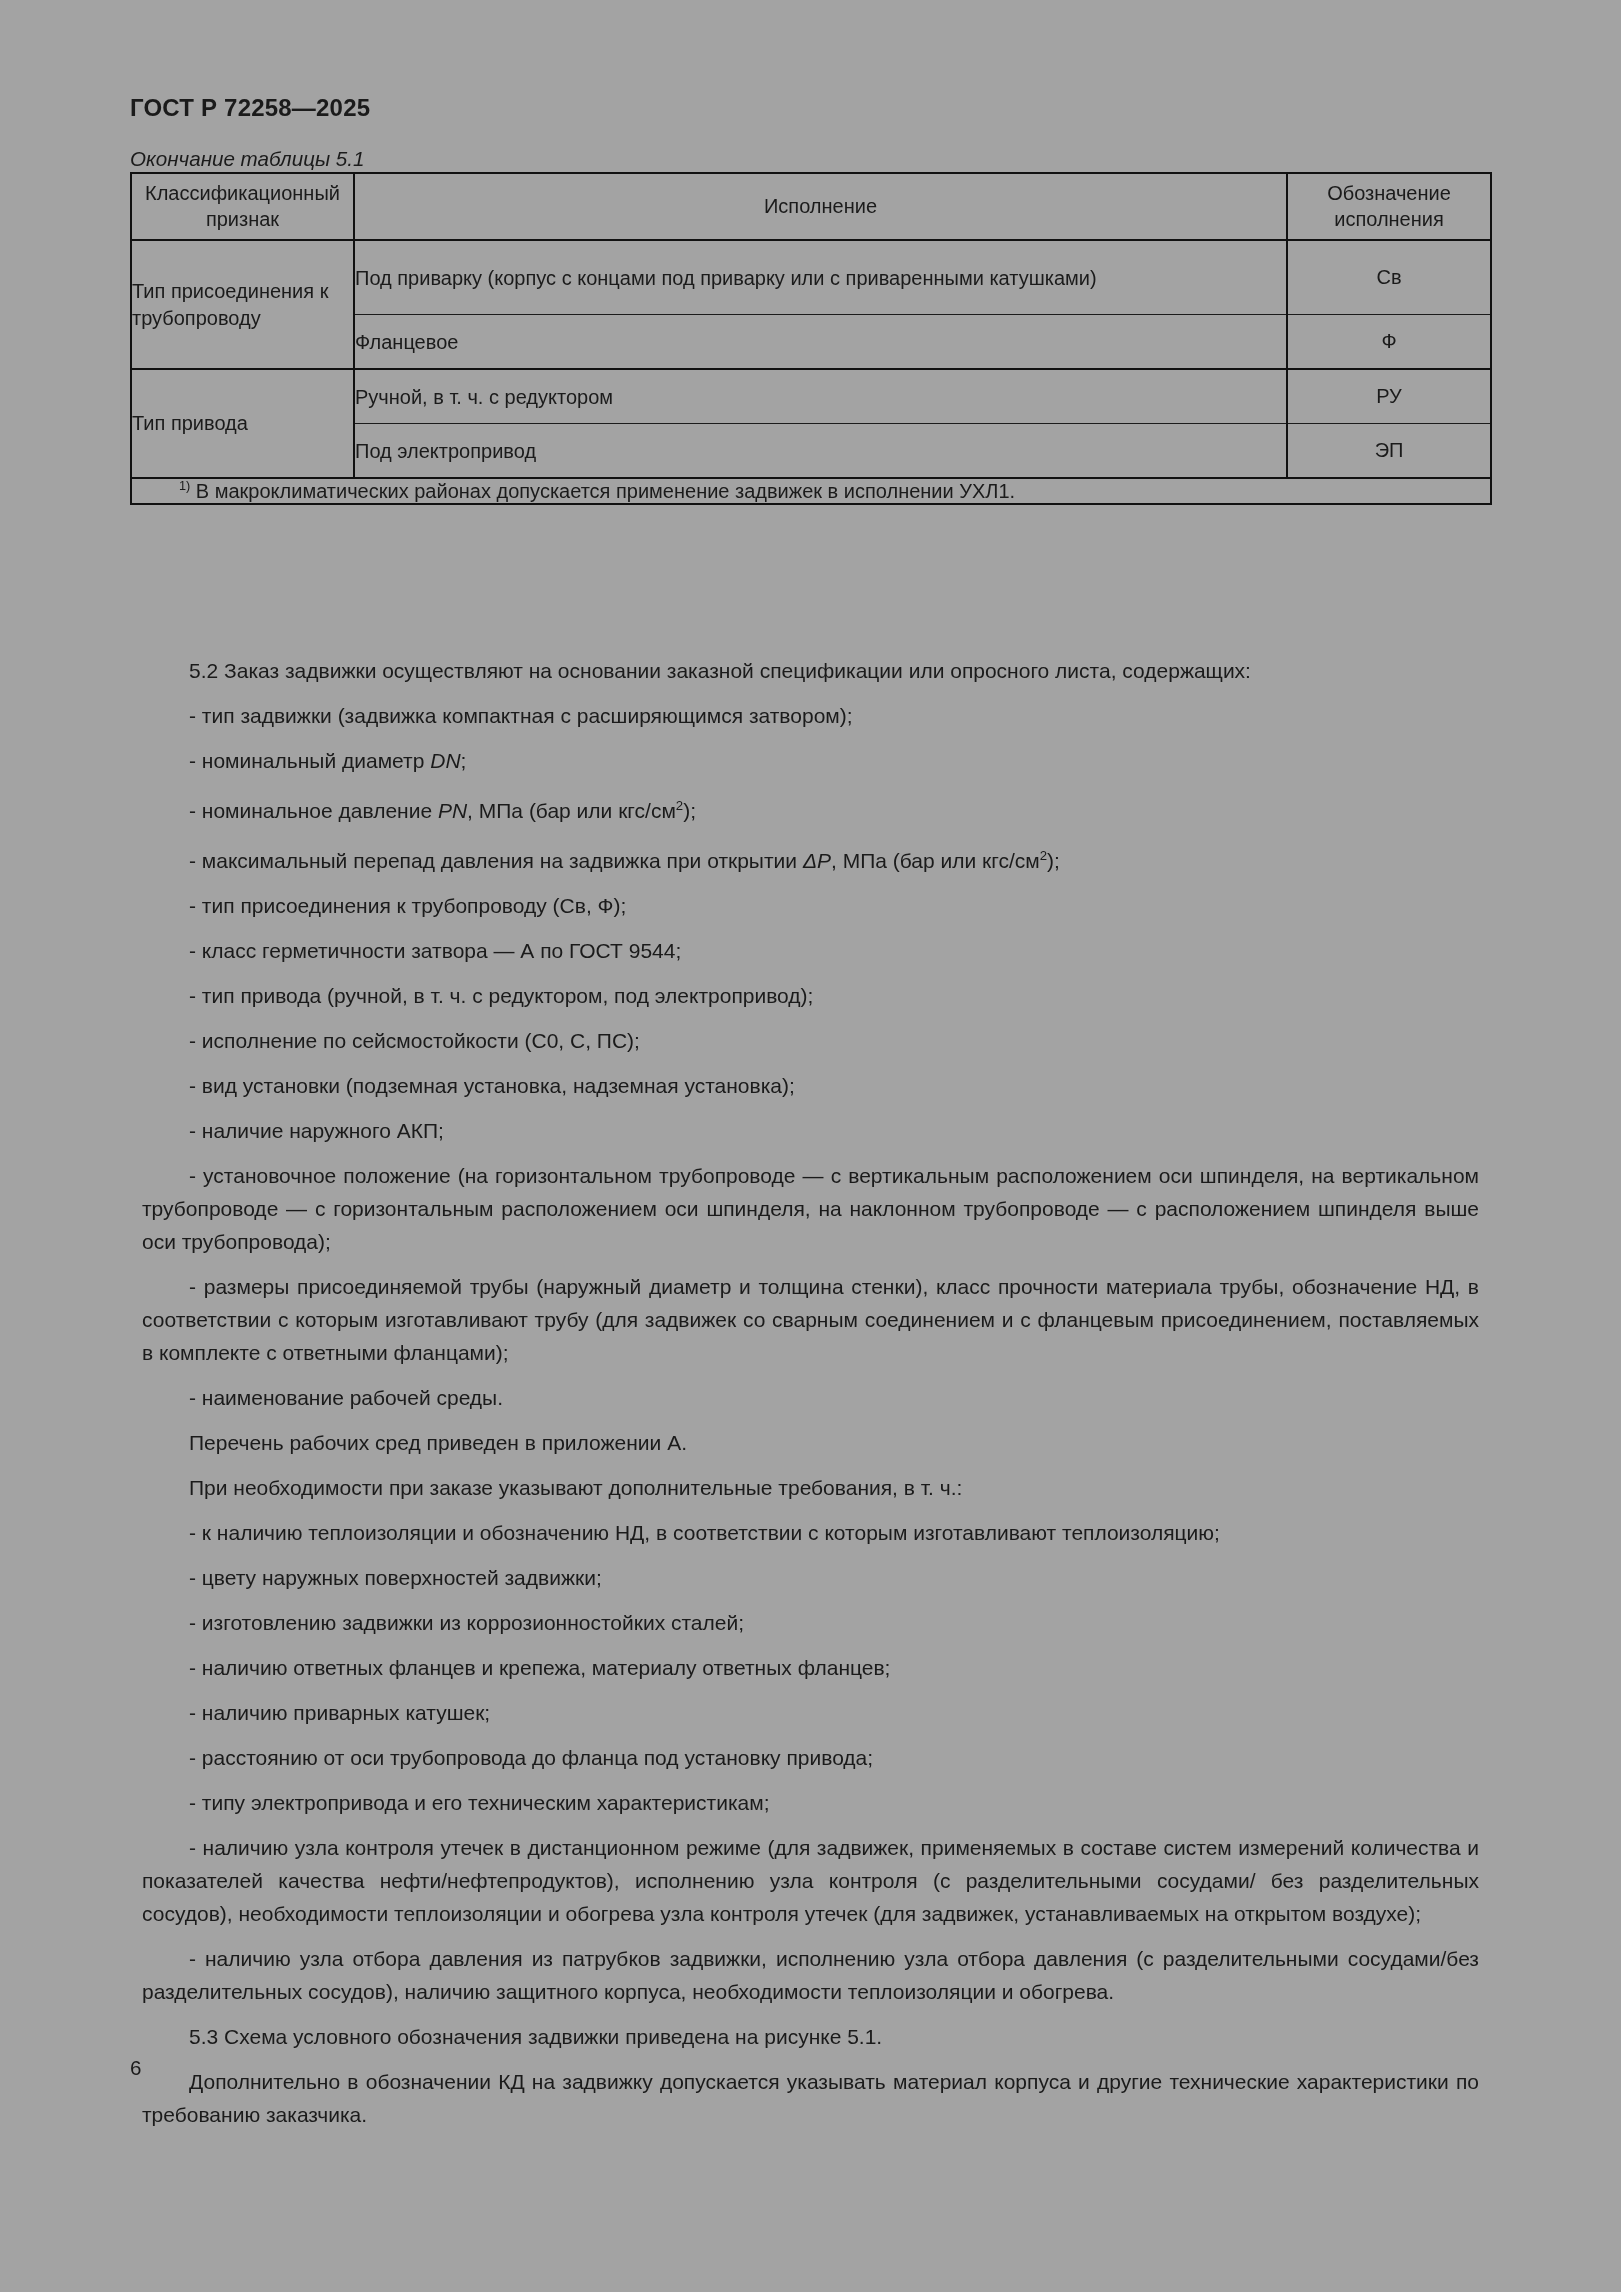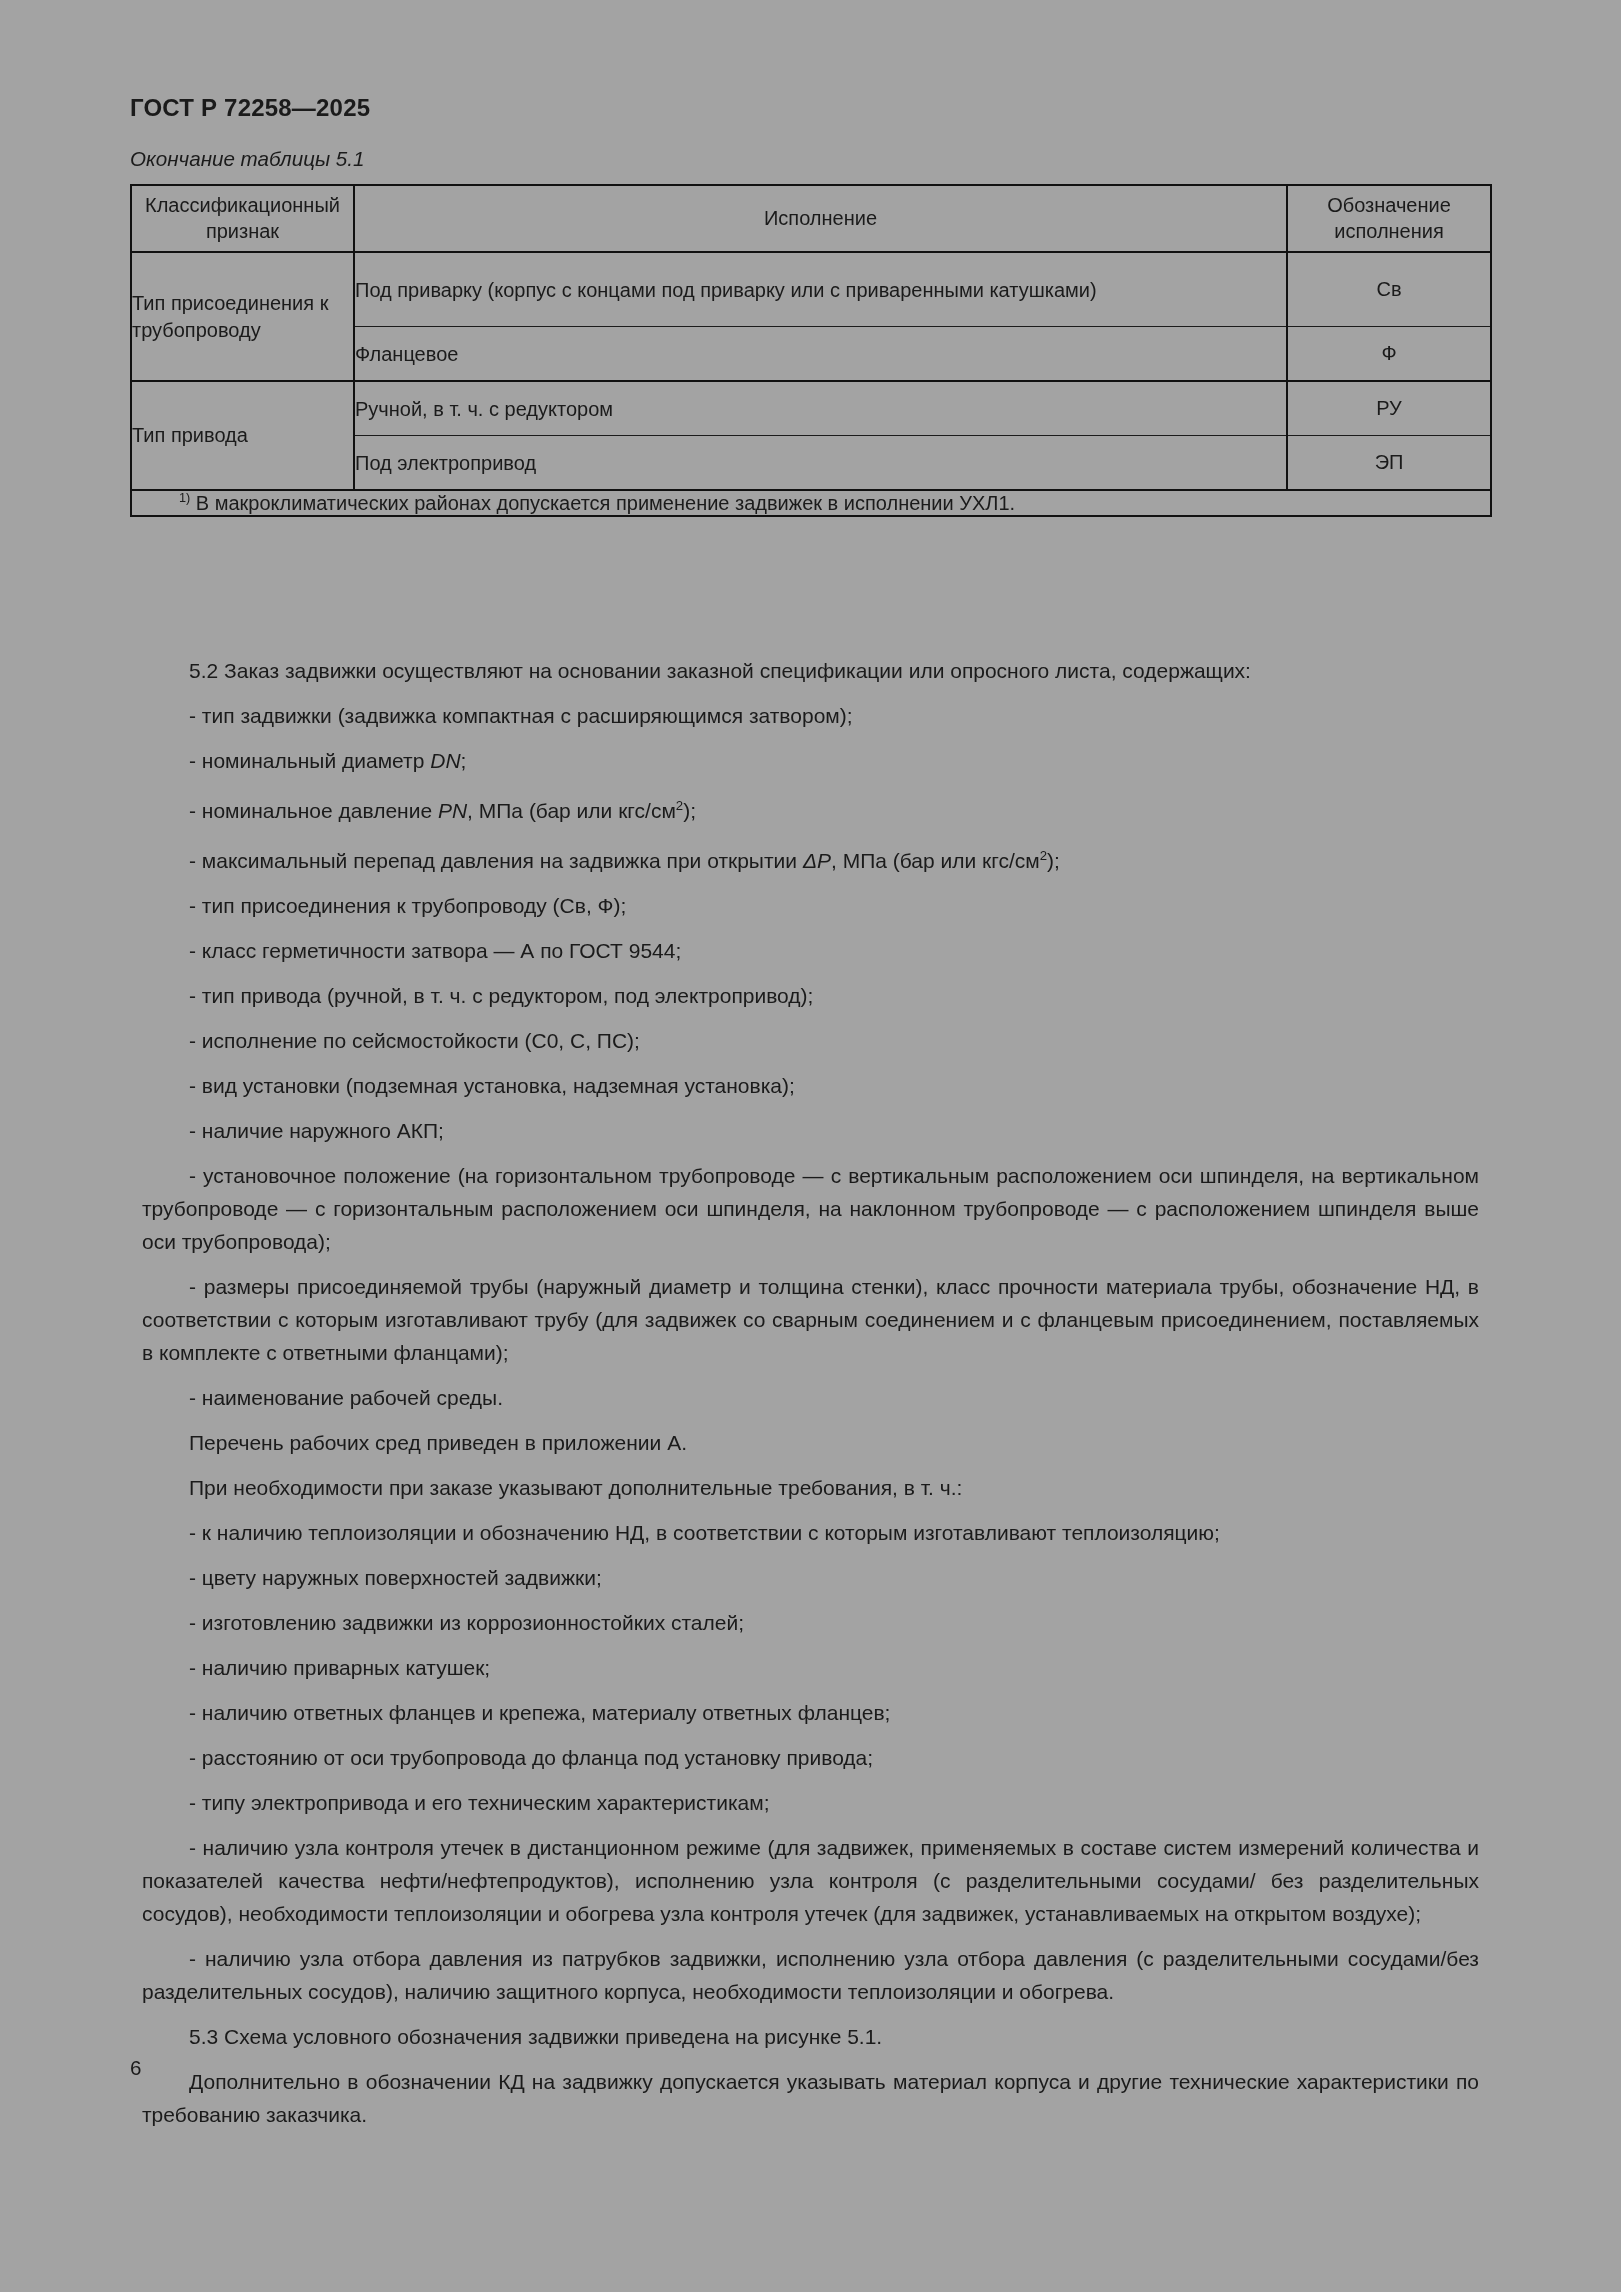--- a/index.html
+++ b/index.html
@@ -37,21 +37,21 @@
     left: 130px;
     top: 147px;
     font-size: 20.6px;
     font-style: italic;
   }
 
   
   .tbl-wrap {
     position: absolute;
     left: 130px;
-    top: 184px;
+    top: 172px;
     width: 1184px;
   }
   table.spec {
     border-collapse: collapse;
     width: 100%;
     table-layout: fixed;
     font-size: 20px;
   }
   table.spec td, table.spec th {
     border: 1px solid #1b1b1b;
@@ -221,22 +221,22 @@
     <p class="item-just">- размеры присоединяемой трубы (наружный диаметр и толщина стенки), класс прочности материала трубы, обозначение НД, в соответствии с которым изготавливают трубу (для задвижек со сварным соединением и с фланцевым присоединением, поставляемых в комплекте с ответными фланцами);</p>
 
     <p class="item">- наименование рабочей среды.</p>
 
     <p class="p-plain">Перечень рабочих сред приведен в приложении А.</p>
     <p class="p-plain">При необходимости при заказе указывают дополнительные требования, в т. ч.:</p>
 
     <p class="item-just">- к наличию теплоизоляции и обозначению НД, в соответствии с которым изготавливают теплоизоляцию;</p>
     <p class="item">- цвету наружных поверхностей задвижки;</p>
     <p class="item">- изготовлению задвижки из коррозионностойких сталей;</p>
+    <p class="item">- наличию ответных фланцев и крепежа, материалу ответных фланцев;</p>
     <p class="item">- наличию приварных катушек;</p>
-    <p class="item">- наличию ответных фланцев и крепежа, материалу ответных фланцев;</p>
     <p class="item">- расстоянию от оси трубопровода до фланца под установку привода;</p>
     <p class="item">- типу электропривода и его техническим характеристикам;</p>
     <p class="item-just">- наличию узла контроля утечек в дистанционном режиме (для задвижек, применяемых в составе систем измерений количества и показателей качества нефти/нефтепродуктов), исполнению узла контроля (с разделительными сосудами/ без разделительных сосудов), необходимости теплоизоляции и обогрева узла контроля утечек (для задвижек, устанавливаемых на открытом воздухе);</p>
     <p class="item-just">- наличию узла отбора давления из патрубков задвижки, исполнению узла отбора давления (с разделительными сосудами/без разделительных сосудов), наличию защитного корпуса, необходимости теплоизоляции и обогрева.</p>
 
     <p class="p-plain">5.3 Схема условного обозначения задвижки приведена на рисунке 5.1.</p>
     <p class="p-just">Дополнительно в обозначении КД на задвижку допускается указывать материал корпуса и другие технические характеристики по требованию заказчика.</p>
   </div>
 
   <div class="page-number">6</div>

